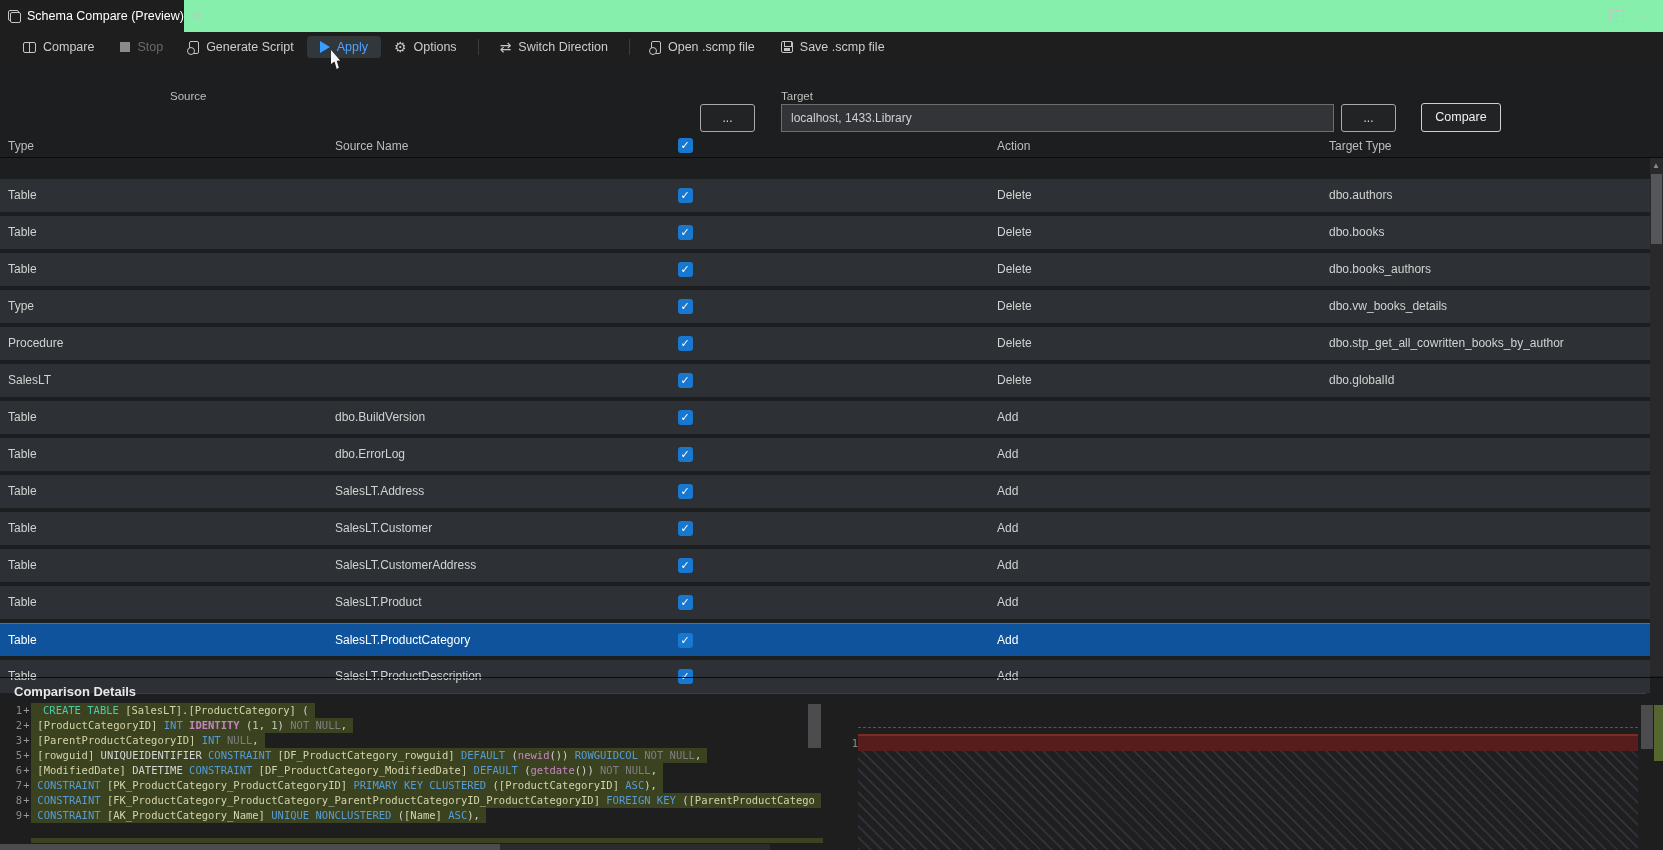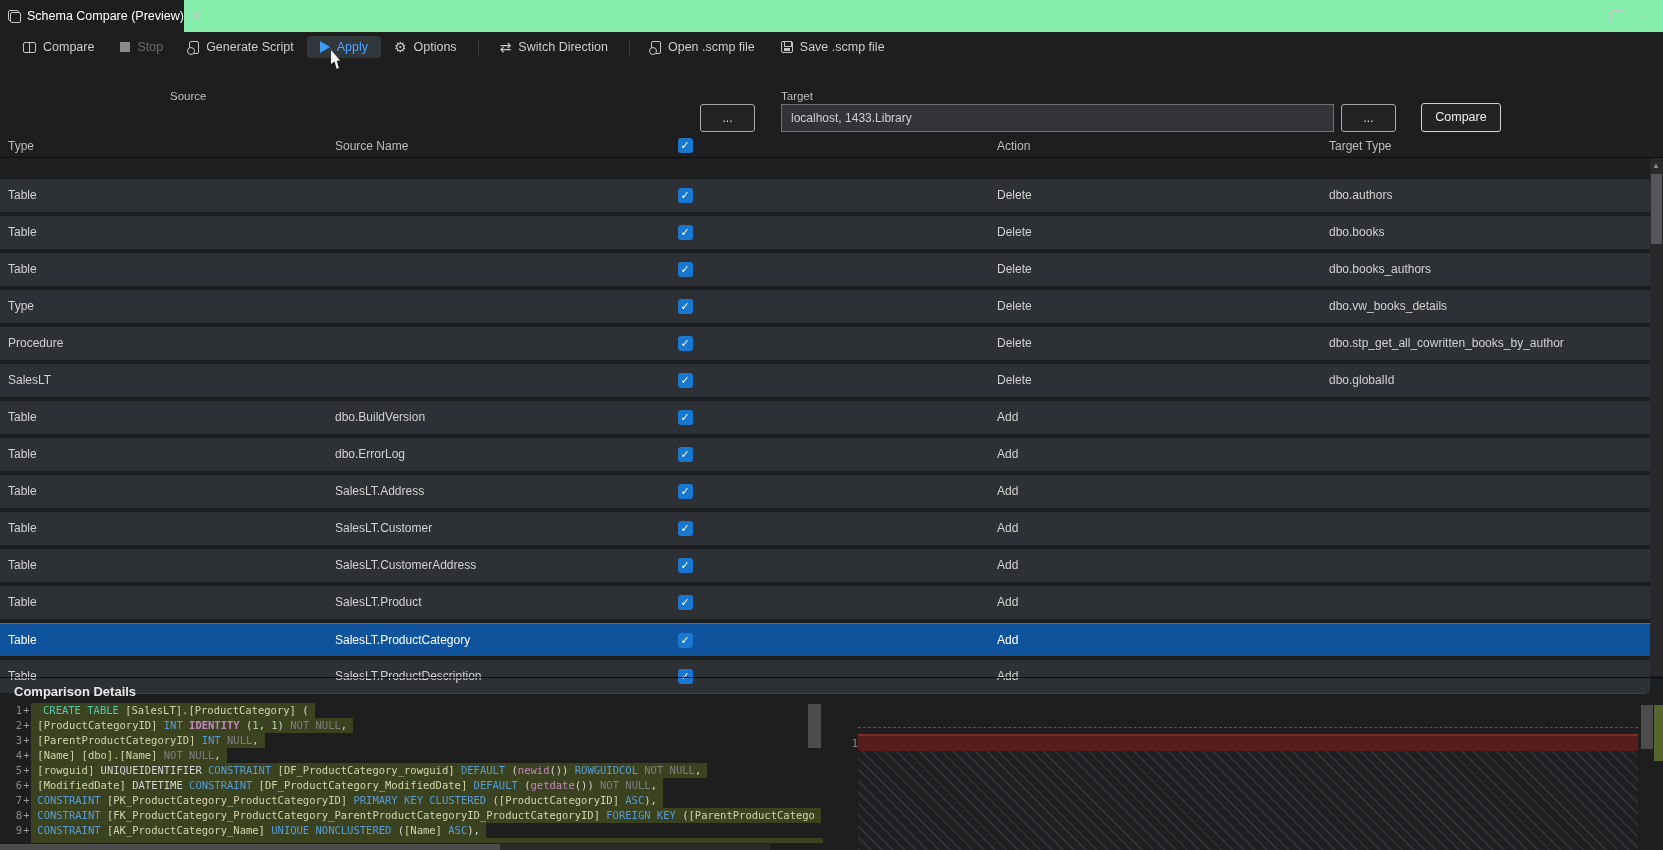--- a/index.html
+++ b/index.html
@@ -292,21 +292,20 @@
 
   <div class="details-header">Comparison Details</div>
   <div class="details-rule"></div>
 
   <div class="diff">
     <div class="diff-left">
       <div>
           <div class="code-line"><span class="gutter">1</span><span class="sign">+</span><span class="code-text"><span class="c-t">CREATE TABLE</span><span class="c-w"> </span><span class="c-i">[SalesLT].[ProductCategory]</span><span class="c-w"> (</span></span></div>
           <div class="code-line"><span class="gutter">2</span><span class="sign">+</span><span class="code-text"><span class="c-w"> </span><span class="c-i">[ProductCategoryID]</span><span class="c-w"> </span><span class="c-k">INT</span><span class="c-w"> </span><span class="c-mb">IDENTITY</span><span class="c-w"> (</span><span class="c-n">1</span><span class="c-w">, </span><span class="c-n">1</span><span class="c-w">)</span><span class="c-g"> NOT NULL</span><span class="c-w">,</span></span></div>
           <div class="code-line"><span class="gutter">3</span><span class="sign">+</span><span class="code-text"><span class="c-w"> </span><span class="c-i">[ParentProductCategoryID]</span><span class="c-w"> </span><span class="c-k">INT</span><span class="c-g"> NULL</span><span class="c-w">,</span></span></div>
-          <div class="code-line"><span class="gutter">4</span><span class="sign">+</span><span class="code-text"><span class="c-w"> </span><span class="c-i">[Name] [dbo].[Name]</span><span class="c-g"> NOT NULL</span><span class="c-w">,</span></span></div>
           <div class="code-line"><span class="gutter">5</span><span class="sign">+</span><span class="code-text"><span class="c-w"> </span><span class="c-i">[rowguid]</span><span class="c-w"> UNIQUEIDENTIFIER </span><span class="c-k">CONSTRAINT</span><span class="c-w"> </span><span class="c-i">[DF_ProductCategory_rowguid]</span><span class="c-w"> </span><span class="c-k">DEFAULT</span><span class="c-w"> (</span><span class="c-m">newid</span><span class="c-w">())</span><span class="c-k"> ROWGUIDCOL</span><span class="c-g"> NOT NULL</span><span class="c-w">,</span></span></div>
           <div class="code-line"><span class="gutter">6</span><span class="sign">+</span><span class="code-text"><span class="c-w"> </span><span class="c-i">[ModifiedDate]</span><span class="c-w"> DATETIME </span><span class="c-k">CONSTRAINT</span><span class="c-w"> </span><span class="c-i">[DF_ProductCategory_ModifiedDate]</span><span class="c-w"> </span><span class="c-k">DEFAULT</span><span class="c-w"> (</span><span class="c-m">getdate</span><span class="c-w">())</span><span class="c-g"> NOT NULL</span><span class="c-w">,</span></span></div>
           <div class="code-line"><span class="gutter">7</span><span class="sign">+</span><span class="code-text"><span class="c-w"> </span><span class="c-k">CONSTRAINT</span><span class="c-w"> </span><span class="c-i">[PK_ProductCategory_ProductCategoryID]</span><span class="c-w"> </span><span class="c-k">PRIMARY KEY CLUSTERED</span><span class="c-w"> (</span><span class="c-i">[ProductCategoryID]</span><span class="c-w"> </span><span class="c-k">ASC</span><span class="c-w">),</span></span></div>
           <div class="code-line"><span class="gutter">8</span><span class="sign">+</span><span class="code-text"><span class="c-w"> </span><span class="c-k">CONSTRAINT</span><span class="c-w"> </span><span class="c-i">[FK_ProductCategory_ProductCategory_ParentProductCategoryID_ProductCategoryID]</span><span class="c-w"> </span><span class="c-k">FOREIGN KEY</span><span class="c-w"> (</span><span class="c-i">[ParentProductCatego</span></span></div>
           <div class="code-line"><span class="gutter">9</span><span class="sign">+</span><span class="code-text"><span class="c-w"> </span><span class="c-k">CONSTRAINT</span><span class="c-w"> </span><span class="c-i">[AK_ProductCategory_Name]</span><span class="c-w"> </span><span class="c-k">UNIQUE NONCLUSTERED</span><span class="c-w"> (</span><span class="c-i">[Name]</span><span class="c-w"> </span><span class="c-k">ASC</span><span class="c-w">),</span></span></div>
         </div>
       <div class="code-sliver"></div>
       <div class="left-vscroll"></div>
       <div class="left-hscroll">
         <span class="thumb"></span>

